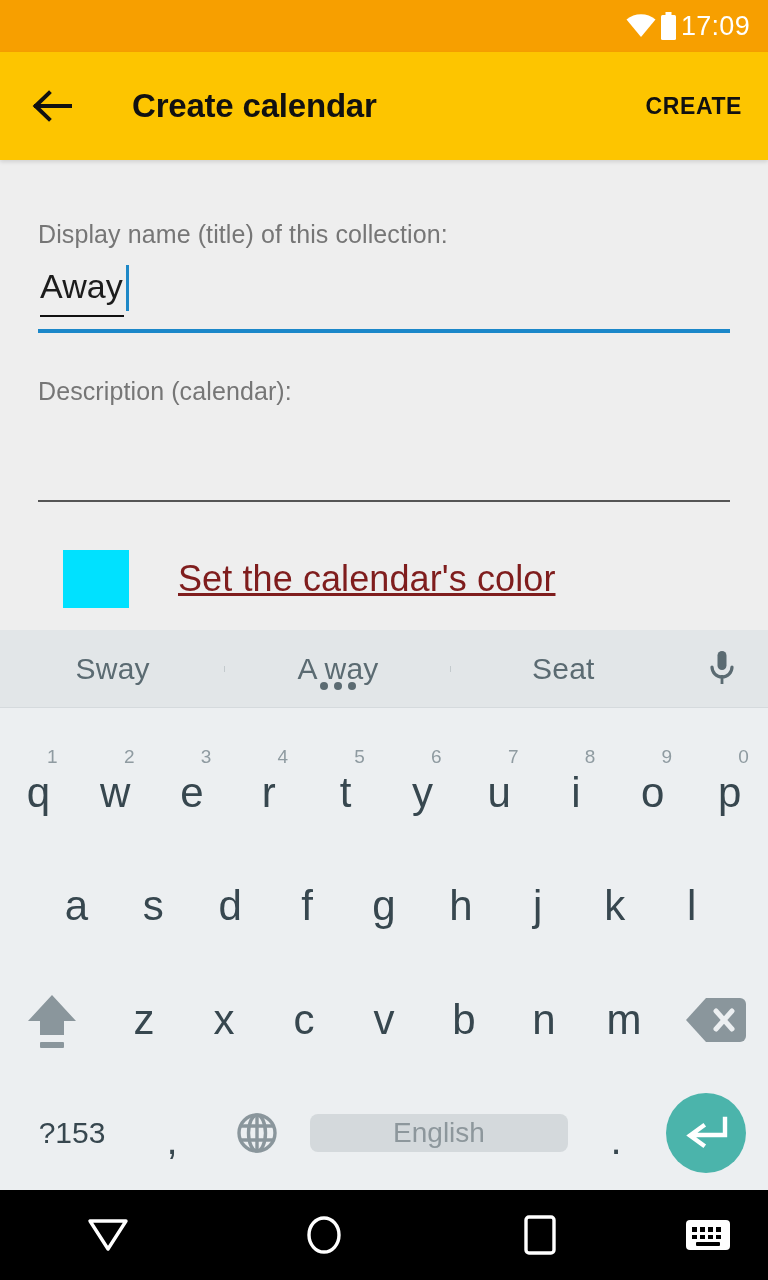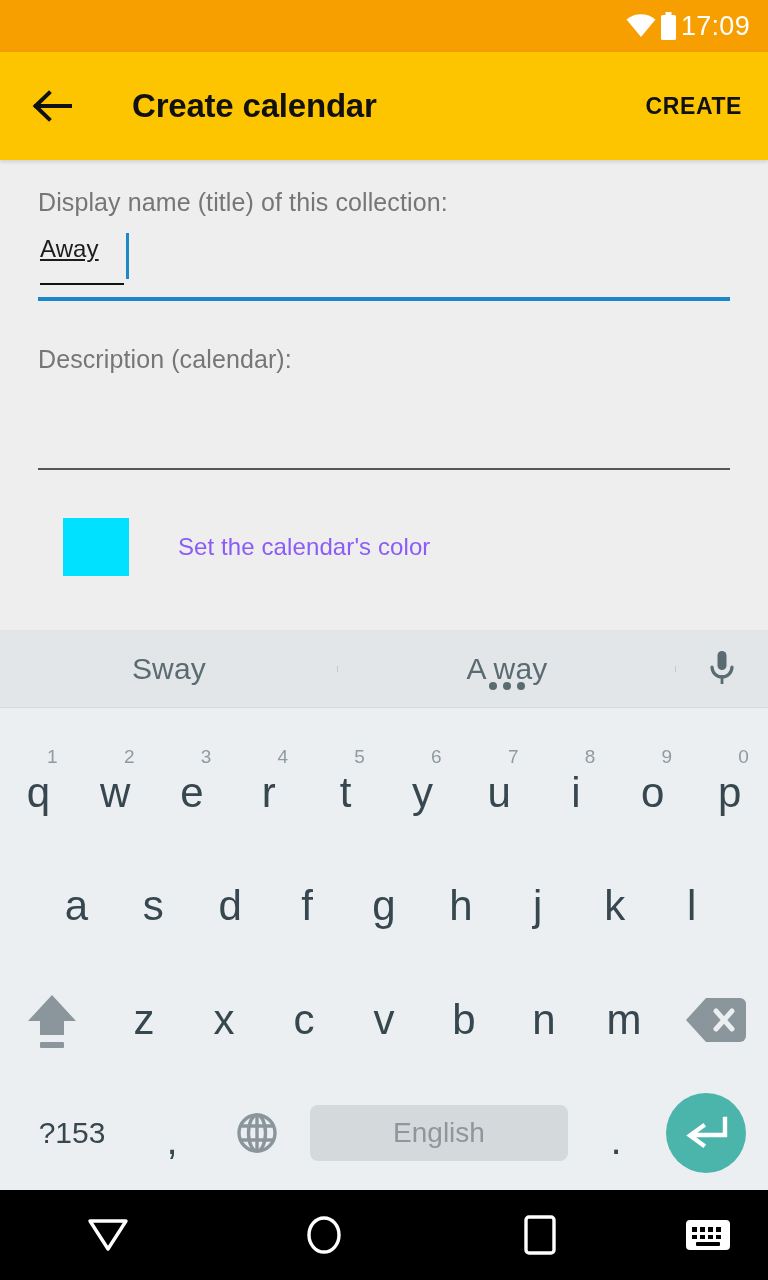--- a/index.html
+++ b/index.html
@@ -38,46 +38,45 @@
     margin-left:auto; font-size:23px; font-weight:bold; color:#111;
     letter-spacing:0.6px; padding:6px 4px;
   }
 
   
   .form-area {
     flex:0 0 470px; background:#eeeeee; padding:0 38px;
     position:relative;
   }
   .field-label {
-    font-size:25px; color:#767676; padding-top:28px; letter-spacing:0.1px;
+    font-size:25px; color:#767676; padding-top:60px; letter-spacing:0.1px;
   }
   .input-wrap { position:relative; height:70px; margin-top:14px; }
   .input-text {
-    font-size:24px; color:#1c1c1c; position:absolute; left:2px; top:4px;
+    font-size:34px; color:#1c1c1c; position:absolute; left:2px; top:4px;
     letter-spacing:0.1px;
-    text-decoration:underline;
   }
   .composing-underline {
     position:absolute; left:2px; top:52px; height:2px; background:#111;
   }
   .caret {
     position:absolute; width:3px; height:46px; background:#1e88c7; top:2px;
   }
   .field-underline-focused {
     position:absolute; left:0; right:0; bottom:0; height:4px; background:#1b87c9;
   }
   .field-underline-plain {
     position:absolute; left:0; right:0; bottom:0; height:2px; background:#555555;
   }
   .desc-label { padding-top:44px; }
   .desc-wrap { height:86px; margin-top:10px; position:relative; }
 
   .color-row { display:flex; align-items:center; margin-top:48px; }
   .color-swatch { width:66px; height:58px; background:#00e1ff; margin-left:25px; }
-  .color-label { font-size:24px; color:#8b5cf6; margin-left:49px; letter-spacing:0.1px; }
+  .color-label { font-size:36px; color:#7f1d1d; margin-left:49px; letter-spacing:0.1px;text-decoration:underline; }
 
   
   .keyboard { flex:1 1 auto; background:#eceff1; display:flex; flex-direction:column;gap:28px; }
   .suggestion-strip {
     flex:0 0 78px; background:#e2e6e8; display:flex; align-items:center;
     position:relative; border-bottom:1px solid #d5dadd;
   }
   .suggestion {
     flex:1 1 0; text-align:center; font-size:30px; color:#5b6b72;
     position:relative; letter-spacing:0.2px;
@@ -110,21 +109,21 @@
   .backspace-icon { width:64px; height:48px; }
 
   .row4 { padding:0 12px; }
   .k-sym { flex:0 0 120px; display:flex; align-items:center; justify-content:center; }
   .k-sym .key-letter { font-size:30px; color:#37474f; }
   .k-comma, .k-period { flex:0 0 80px; display:flex; align-items:flex-start; justify-content:center; padding-top:14px; }
   .k-comma .key-letter, .k-period .key-letter { font-size:40px; color:#37474f; }
   .k-globe { flex:0 0 90px; display:flex; align-items:center; justify-content:center; }
   .globe-icon { width:42px; height:42px; }
   .spacebar {
-    flex:1 1 auto; height:56px; background:#d4d9dc; border-radius:8px;
+    flex:1 1 auto; height:38px; background:#d4d9dc; border-radius:8px;
     display:flex; align-items:center; justify-content:center;
     margin:0 8px;
   }
   .spacebar span { font-size:28px; color:#8d979c; }
   .enter-key {
     flex:0 0 100px; display:flex; align-items:center; justify-content:center;
   }
   .enter-circle {
     width:80px; height:80px; border-radius:50%; background:#4bb4ab;
     display:flex; align-items:center; justify-content:center;
@@ -193,20 +192,23 @@
         <span class="sugg-divider"></span>
       </div>
       <div class="suggestion">
         <span>A way</span>
         <span class="sugg-dots">
             <i></i>
             <i></i>
             <i></i>
           </span>
         <span class="sugg-divider"></span>
+      </div>
+      <div class="suggestion">
+        <span>Seat</span>
       </div>
       <div class="suggestion is-mic">
         <svg class="mic-icon" viewBox="0 0 30 40">
           <rect x="10.5" y="2" width="9" height="19" rx="4.5" fill="#5b6b72"></rect>
           <path d="M5 18 A10 10 0 0 0 25 18" stroke="#5b6b72" stroke-width="3.2" fill="none" stroke-linecap="round"></path>
           <rect x="13.6" y="26" width="2.8" height="9" fill="#5b6b72"></rect>
         </svg>
       </div>
     </div>
 

